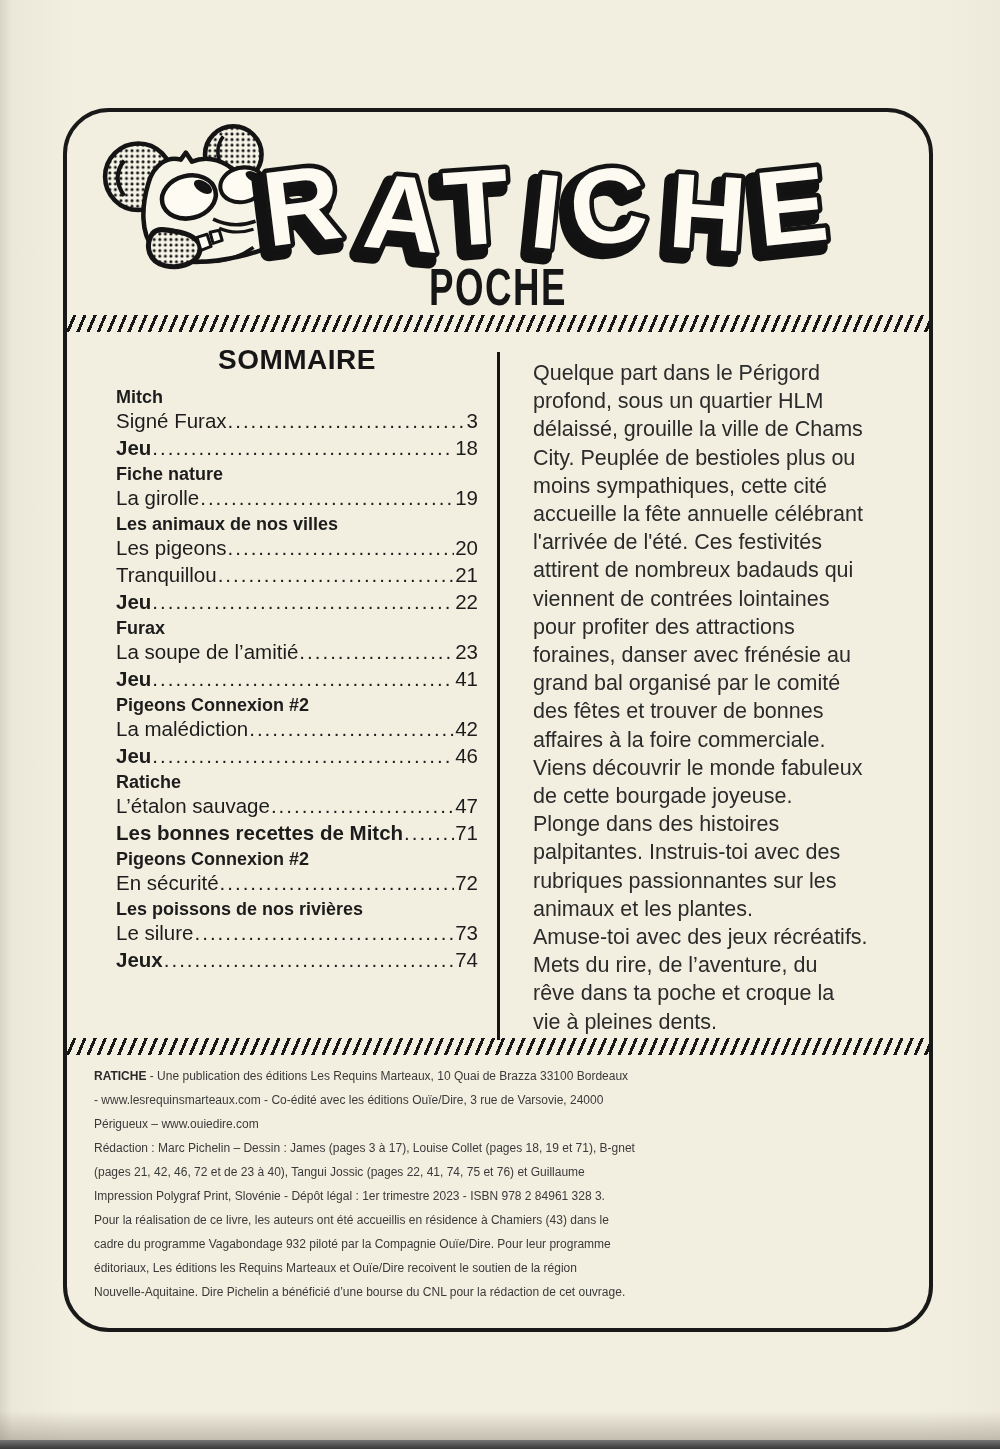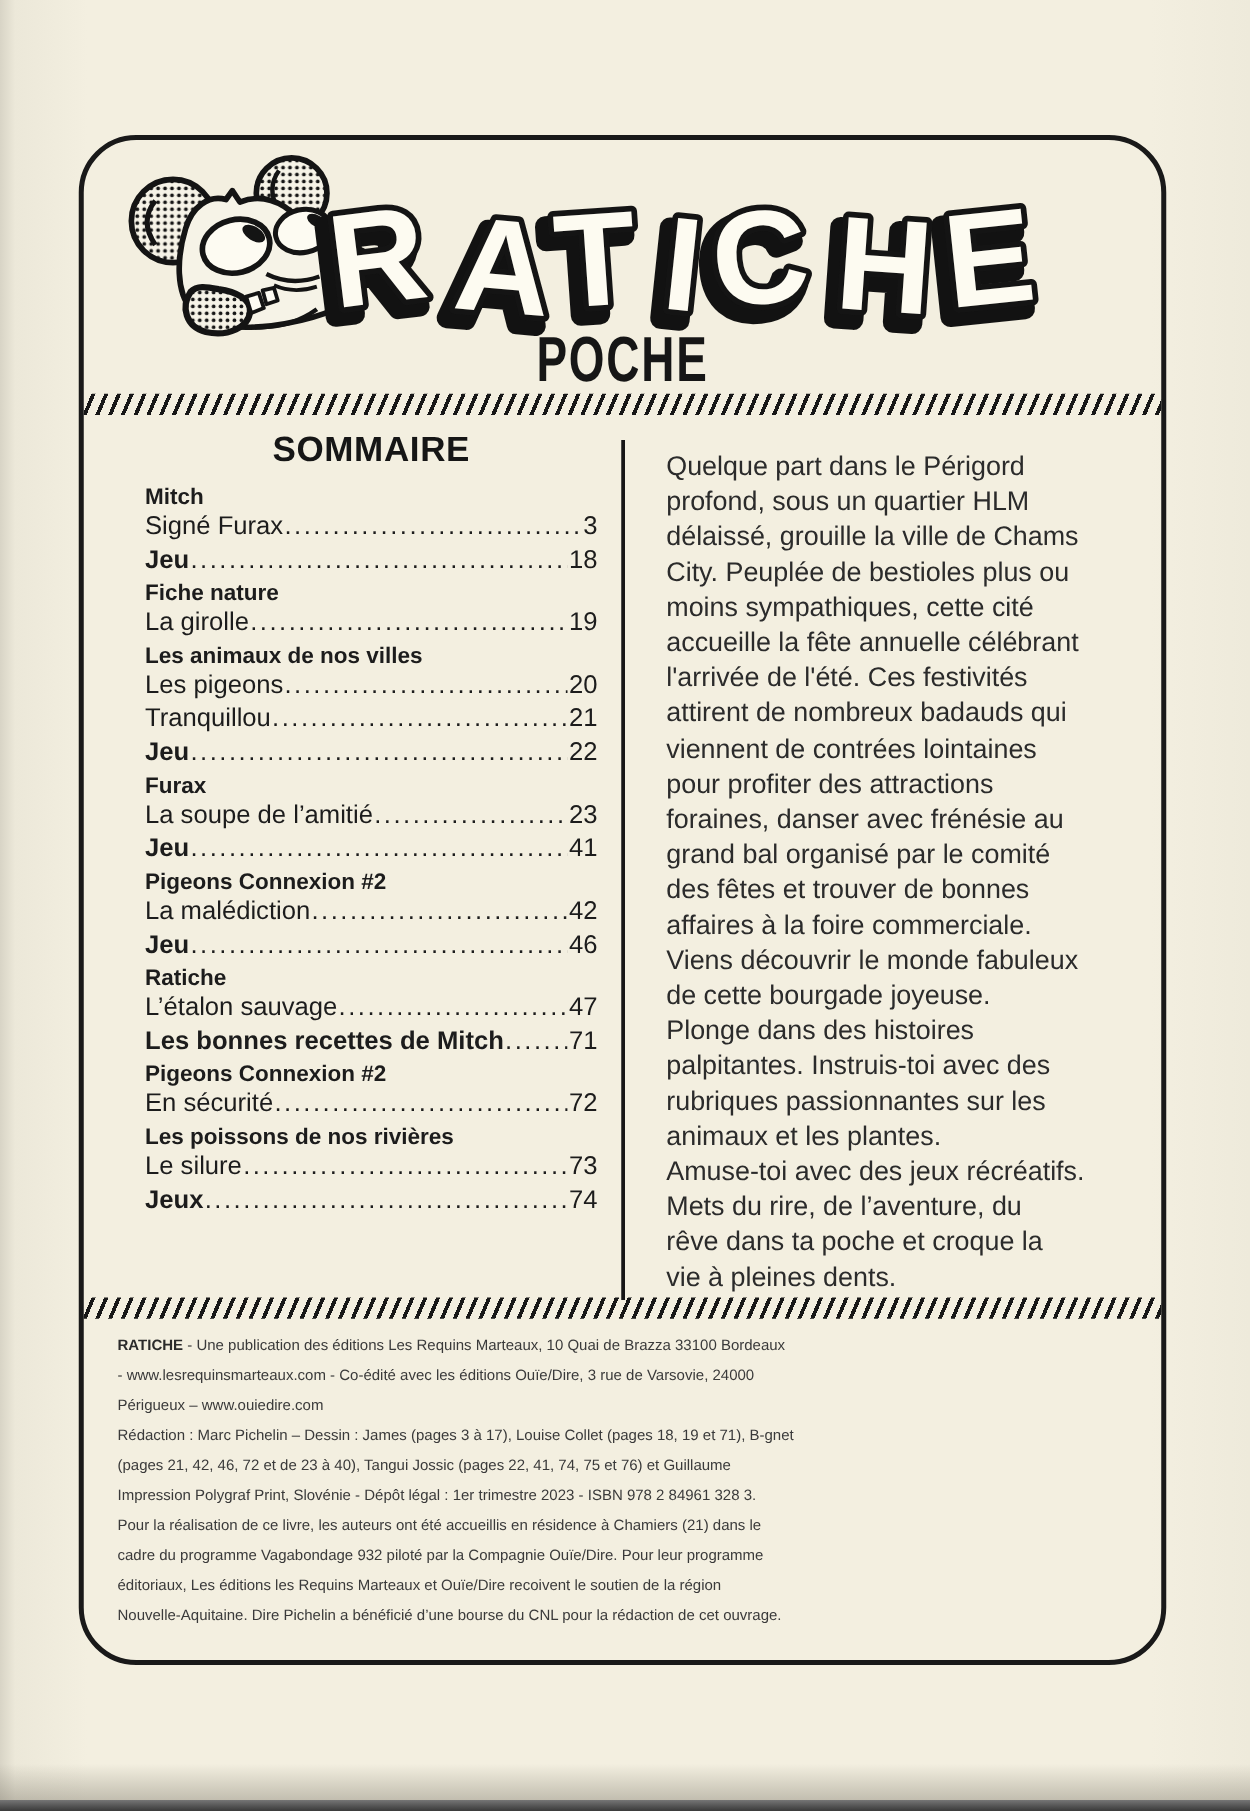--- a/index.html
+++ b/index.html
@@ -276,21 +276,21 @@
 
     <div class="hatch bottom"></div>
 
     <div class="credits" id="credits-block">
         <div class="credit-line"><b>RATICHE</b> - Une publication des éditions Les Requins Marteaux, 10 Quai de Brazza 33100 Bordeaux</div>
         <div class="credit-line">- www.lesrequinsmarteaux.com - Co-édité avec les éditions Ouïe/Dire, 3 rue de Varsovie, 24000</div>
         <div class="credit-line">Périgueux – www.ouiedire.com</div>
         <div class="credit-line">Rédaction : Marc Pichelin – Dessin : James (pages 3 à 17), Louise Collet (pages 18, 19 et 71), B-gnet</div>
         <div class="credit-line">(pages 21, 42, 46, 72 et de 23 à 40), Tangui Jossic (pages 22, 41, 74, 75 et 76) et Guillaume</div>
         <div class="credit-line">Impression Polygraf Print, Slovénie - Dépôt légal : 1er trimestre 2023 - ISBN 978 2 84961 328 3.</div>
-        <div class="credit-line">Pour la réalisation de ce livre, les auteurs ont été accueillis en résidence à Chamiers (21) dans le</div>
+        <div class="credit-line">Pour la réalisation de ce livre, les auteurs ont été accueillis en résidence à Chamiers (43) dans le</div>
         <div class="credit-line">cadre du programme Vagabondage 932 piloté par la Compagnie Ouïe/Dire. Pour leur programme</div>
         <div class="credit-line">éditoriaux, Les éditions les Requins Marteaux et Ouïe/Dire recoivent le soutien de la région</div>
         <div class="credit-line">Nouvelle-Aquitaine. Dire Pichelin a bénéficié d’une bourse du CNL pour la rédaction de cet ouvrage.</div>
       </div>
   </div>
 
   <div class="bottom-shadow"></div>
   <div class="bottom-bar"></div>
 </div>
 

